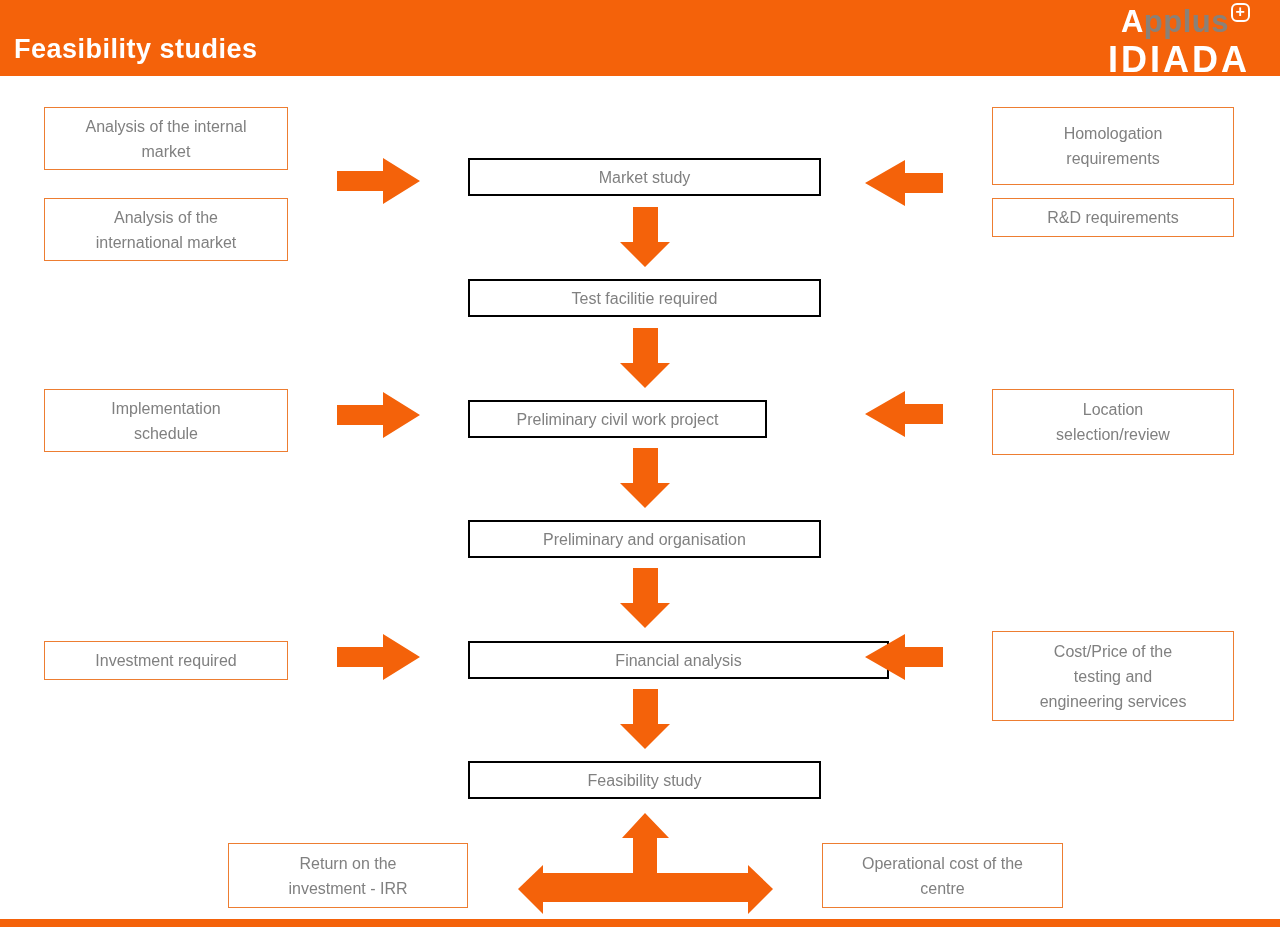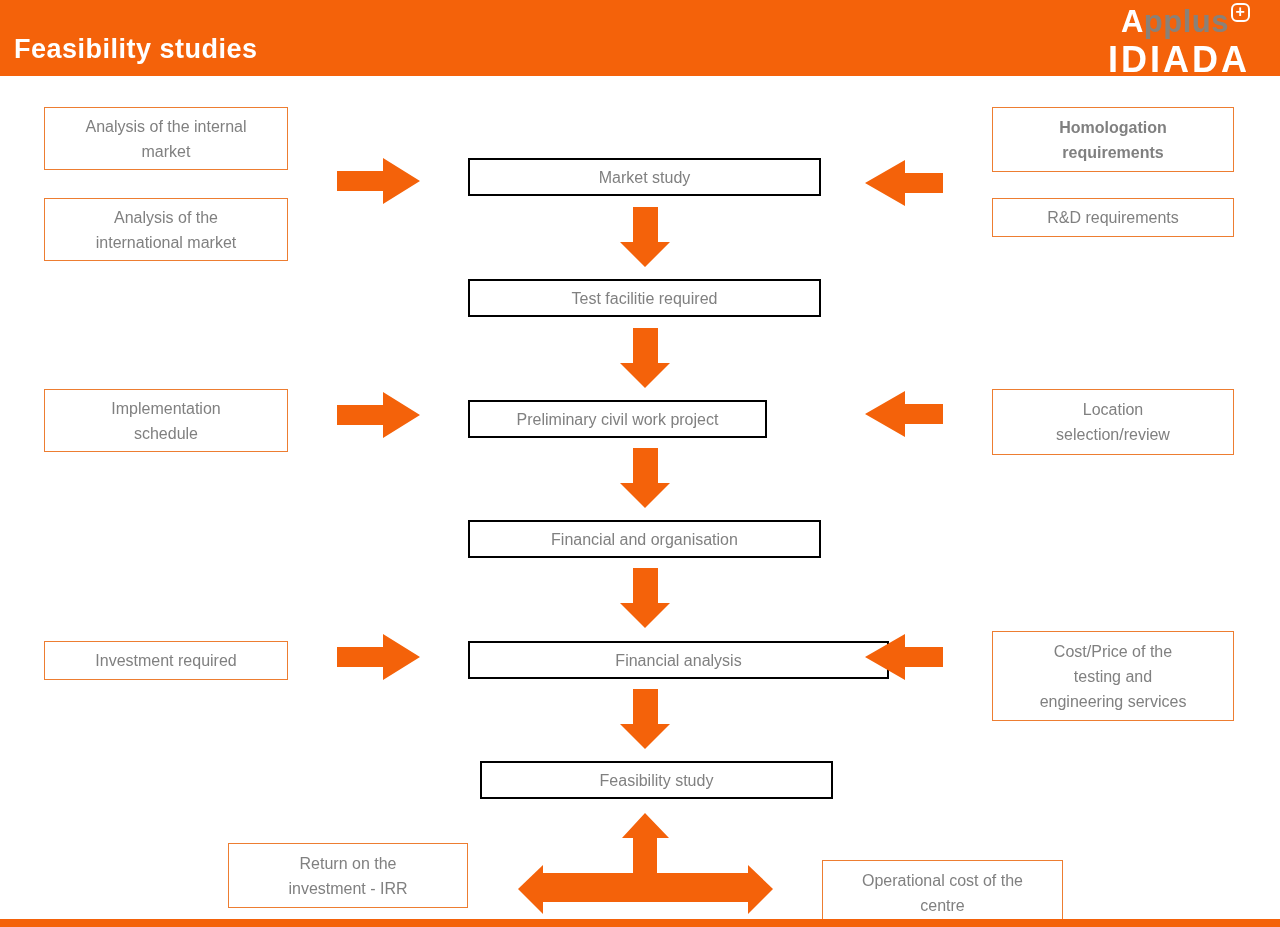--- a/index.html
+++ b/index.html
@@ -59,36 +59,36 @@
 market</div>
 <div class="box orange" style="left:44px;top:198px;width:244px;height:63px;">Analysis of the
 international market</div>
 <div class="box orange" style="left:44px;top:389px;width:244px;height:63px;">Implementation
 schedule</div>
 <div class="box orange" style="left:44px;top:641px;width:244px;height:39px;">Investment required</div>
 
 <div class="box dark" style="left:468px;top:158px;width:353px;height:38px;">Market study</div>
 <div class="box dark" style="left:468px;top:279px;width:353px;height:38px;">Test facilitie required</div>
 <div class="box dark" style="left:468px;top:400px;width:299px;height:38px;">Preliminary civil work project</div>
-<div class="box dark" style="left:468px;top:520px;width:353px;height:38px;">Financial and organisation</div>
+<div class="box dark" style="left:468px;top:520px;width:353px;height:38px;">Preliminary and organisation</div>
 <div class="box dark" style="left:468px;top:641px;width:421px;height:38px;">Financial analysis</div>
-<div class="box dark" style="left:480px;top:761px;width:353px;height:38px;">Feasibility study</div>
+<div class="box dark" style="left:468px;top:761px;width:353px;height:38px;">Feasibility study</div>
 
-<div class="box orange" style="left:992px;top:107px;width:242px;height:65px;font-weight:bold;">Homologation
+<div class="box orange" style="left:992px;top:107px;width:242px;height:78px;">Homologation
 requirements</div>
 <div class="box orange" style="left:992px;top:198px;width:242px;height:39px;">R&amp;D requirements</div>
 <div class="box orange" style="left:992px;top:389px;width:242px;height:66px;">Location
 selection/review</div>
 <div class="box orange" style="left:992px;top:631px;width:242px;height:90px;">Cost/Price of the
 testing and
 engineering services</div>
 
 <div class="box orange" style="left:228px;top:843px;width:240px;height:65px;">Return on the
 investment - IRR</div>
-<div class="box orange" style="left:822px;top:843px;width:241px;height:65px;margin-top:17px;">Operational cost of the
+<div class="box orange" style="left:822px;top:843px;width:241px;height:65px;">Operational cost of the
 centre</div>
 
 <div class="arrow" style="left:337px;top:158px;">
   <svg width="83" height="46" viewBox="0 0 83 46">
       <polygon points="0,13 46,13 46,0 83,23 46,46 46,33 0,33"></polygon>
     </svg>
 </div>
 <div class="arrow" style="left:337px;top:392px;">
   <svg width="83" height="46" viewBox="0 0 83 46">
       <polygon points="0,13 46,13 46,0 83,23 46,46 46,33 0,33"></polygon>

